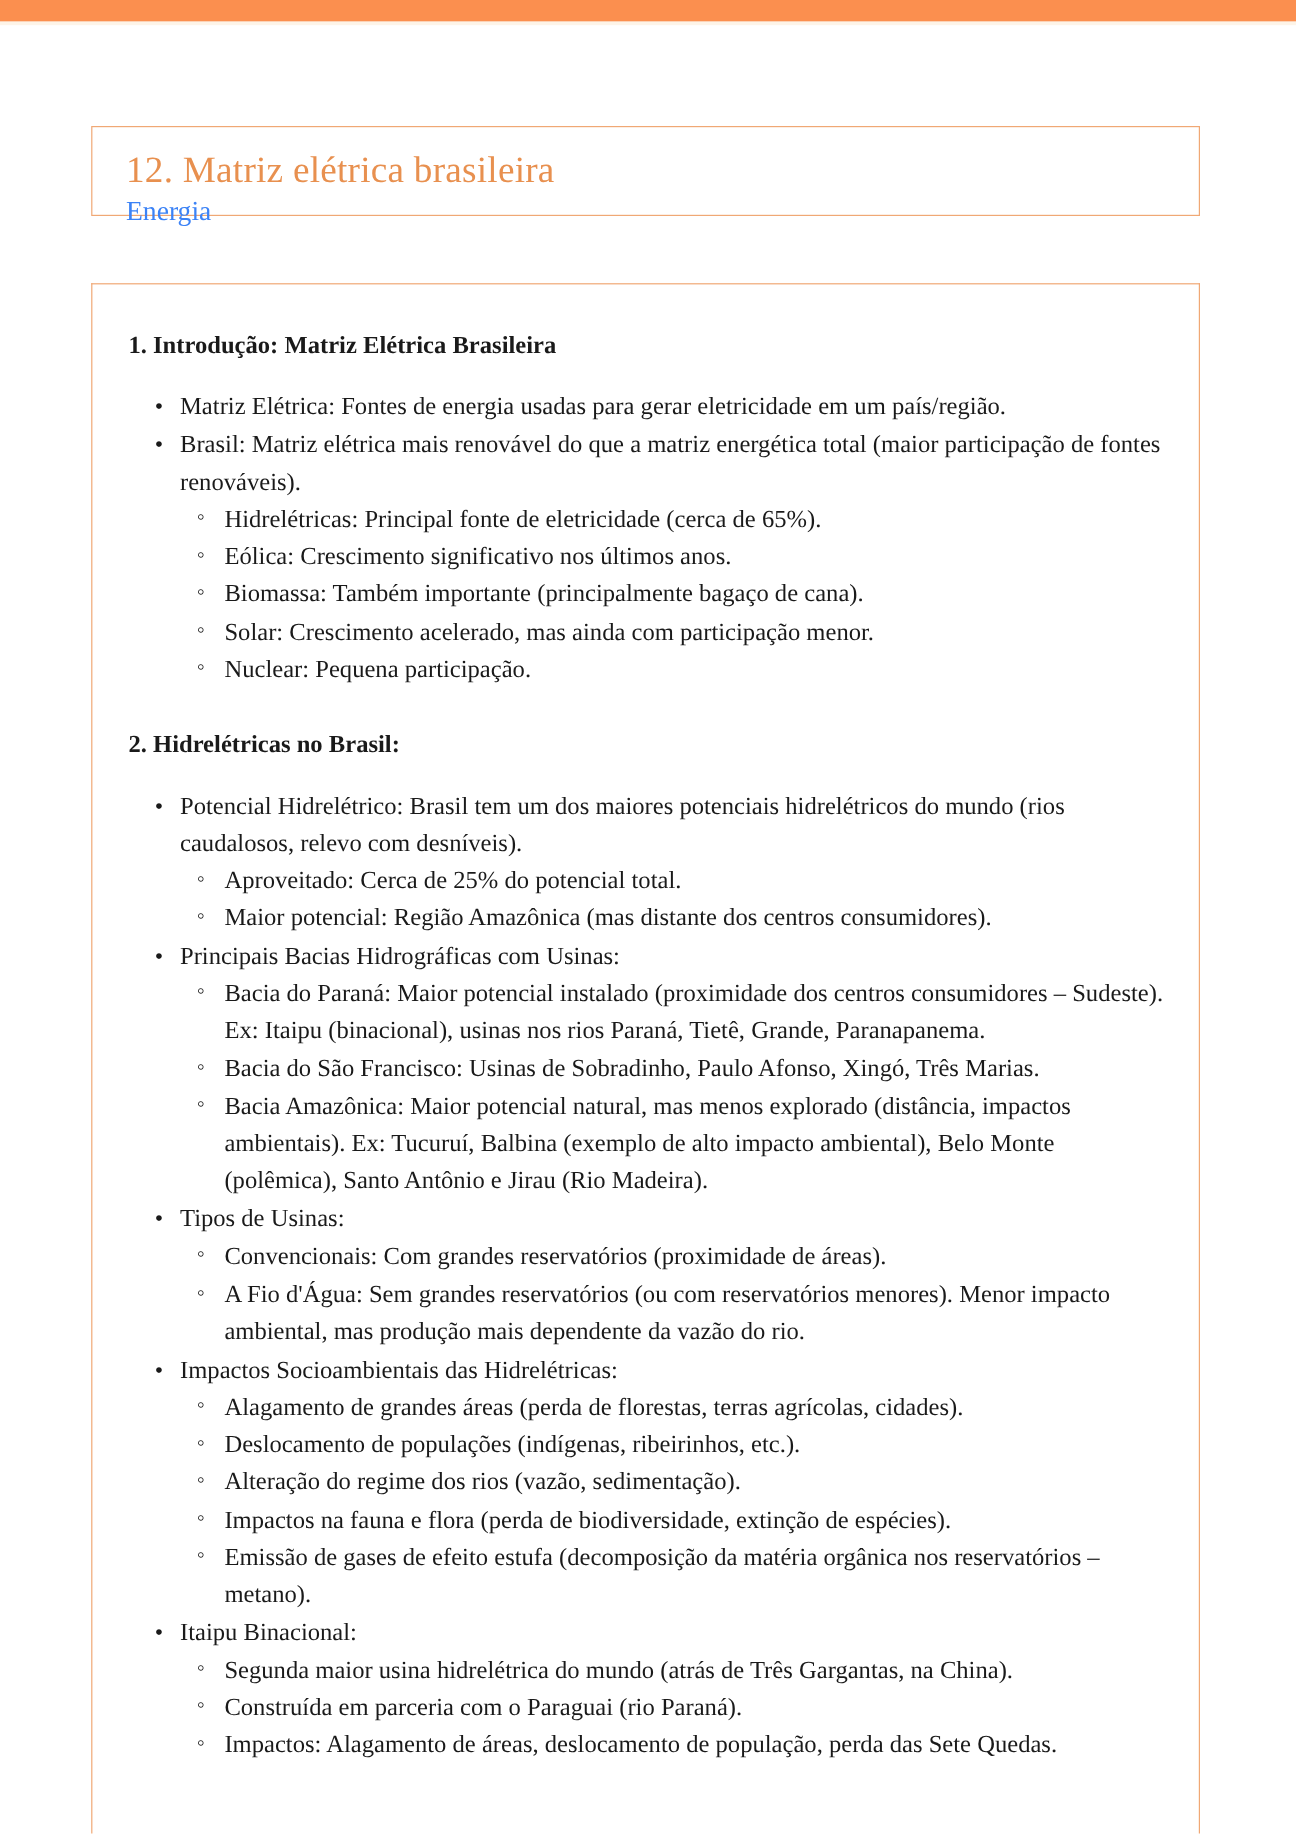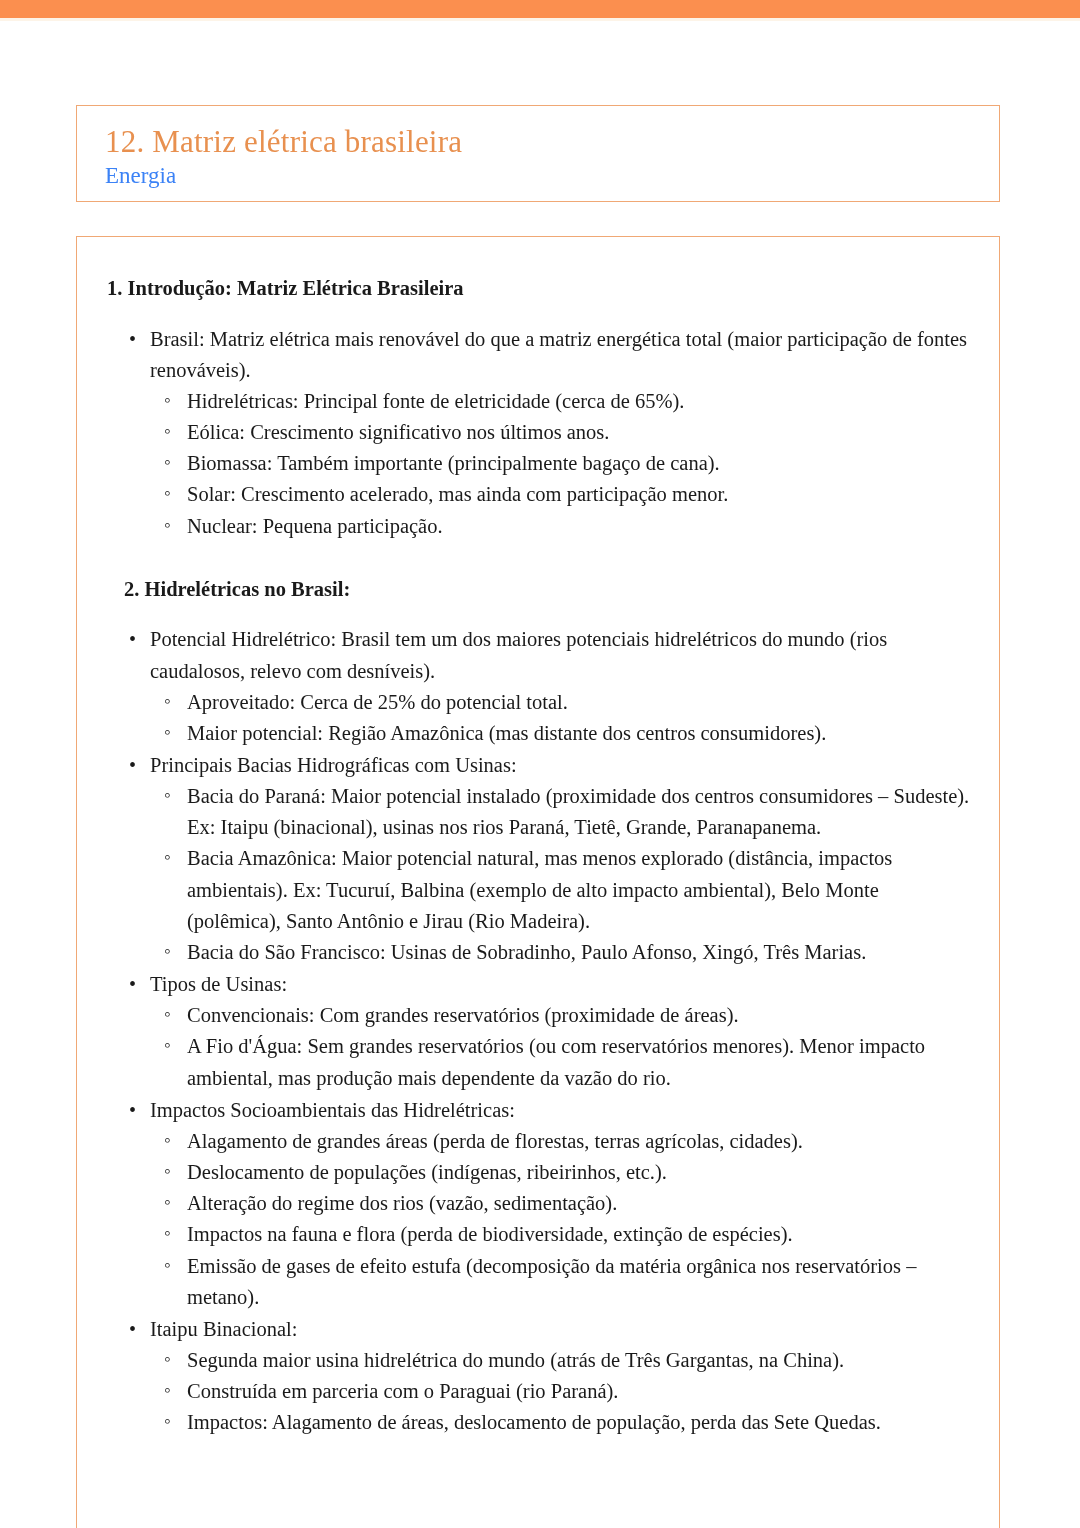--- a/index.html
+++ b/index.html
@@ -36,21 +36,21 @@
     top: 21px; left: 0;
     width: 1080px;
     height: 1507px;
   }
 
   .header-box {
     position: absolute;
     left: 76px;
     top: 84px;
     width: 924px;
-    height: 97px;
+    height: 75px;
     border: 1.5px solid #f0a875;
     box-sizing: border-box;
     background: #ffffff;
   }
   .header-inner {
     padding: 18px 0 0 28px;
   }
   .doc-title {
     font-size: 31px;
     color: #e8904f;
@@ -82,21 +82,20 @@
 
   .section-heading {
     font-size: 20.5px;
     font-weight: bold;
     line-height: 1.3;
     margin: 0 0 22px 0;
     font-family: Liberation Serif, serif;
   }
   .section-heading.spaced {
     margin-top: 34px;
-    margin-left: 17px;
   }
 
   ul.lvl1 {
     list-style: none;
     margin: 0 0 0 0;
     padding: 0;
   }
   ul.lvl1 > li {
     position: relative;
     padding-left: 43px;
@@ -145,20 +144,23 @@
       <div class="doc-subtitle">Energia</div>
     </div>
   </div>
 
   <div class="content-box">
     <div class="content-inner">
 
       <div class="section-heading">1. Introdução: Matriz Elétrica Brasileira</div>
       <ul class="lvl1">
         <li>
+          <span class="txt">Matriz Elétrica: Fontes de energia usadas para gerar eletricidade em um país/região.</span>
+        </li>
+        <li>
           <span class="txt">Brasil: Matriz elétrica mais renovável do que a matriz energética total (maior participação de fontes renováveis).</span>
           <ul class="lvl2">
             <li>
                 <span class="txt">Hidrelétricas: Principal fonte de eletricidade (cerca de 65%).</span>
               </li>
             <li>
                 <span class="txt">Eólica: Crescimento significativo nos últimos anos.</span>
               </li>
             <li>
                 <span class="txt">Biomassa: Também importante (principalmente bagaço de cana).</span>
@@ -186,24 +188,24 @@
               </li>
           </ul>
         </li>
         <li>
           <span class="txt">Principais Bacias Hidrográficas com Usinas:</span>
           <ul class="lvl2">
             <li>
                 <span class="txt">Bacia do Paraná: Maior potencial instalado (proximidade dos centros consumidores – Sudeste). Ex: Itaipu (binacional), usinas nos rios Paraná, Tietê, Grande, Paranapanema.</span>
               </li>
             <li>
+                <span class="txt">Bacia do São Francisco: Usinas de Sobradinho, Paulo Afonso, Xingó, Três Marias.</span>
+              </li>
+            <li>
                 <span class="txt">Bacia Amazônica: Maior potencial natural, mas menos explorado (distância, impactos ambientais). Ex: Tucuruí, Balbina (exemplo de alto impacto ambiental), Belo Monte (polêmica), Santo Antônio e Jirau (Rio Madeira).</span>
-              </li>
-            <li>
-                <span class="txt">Bacia do São Francisco: Usinas de Sobradinho, Paulo Afonso, Xingó, Três Marias.</span>
               </li>
           </ul>
         </li>
         <li>
           <span class="txt">Tipos de Usinas:</span>
           <ul class="lvl2">
             <li>
                 <span class="txt">Convencionais: Com grandes reservatórios (proximidade de áreas).</span>
               </li>
             <li>

